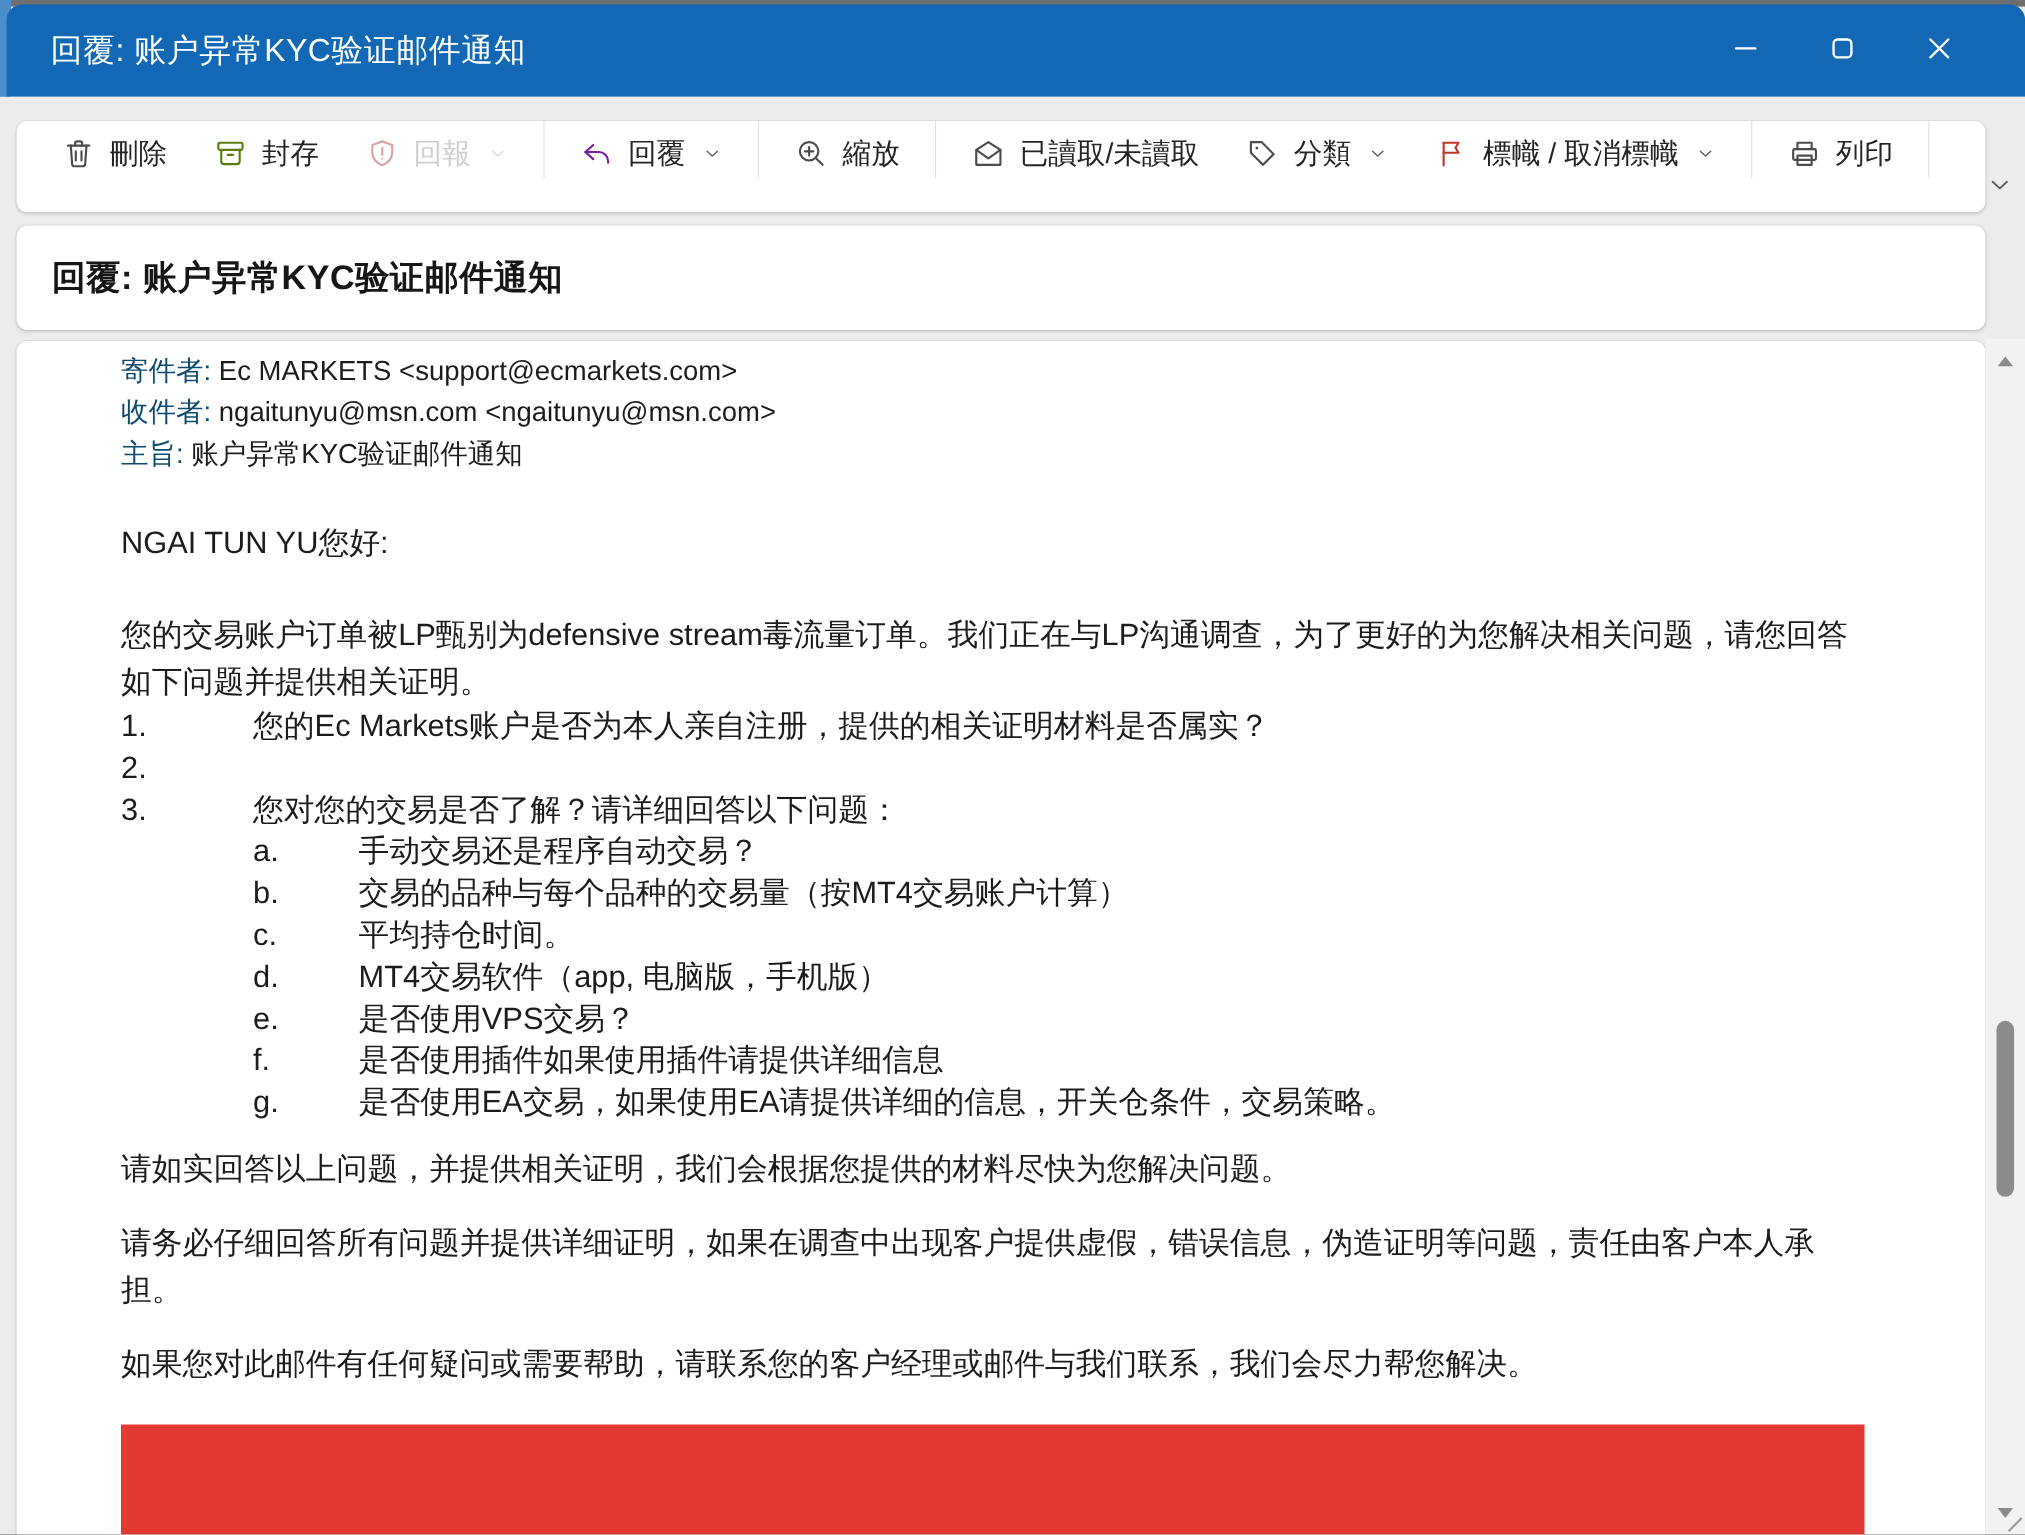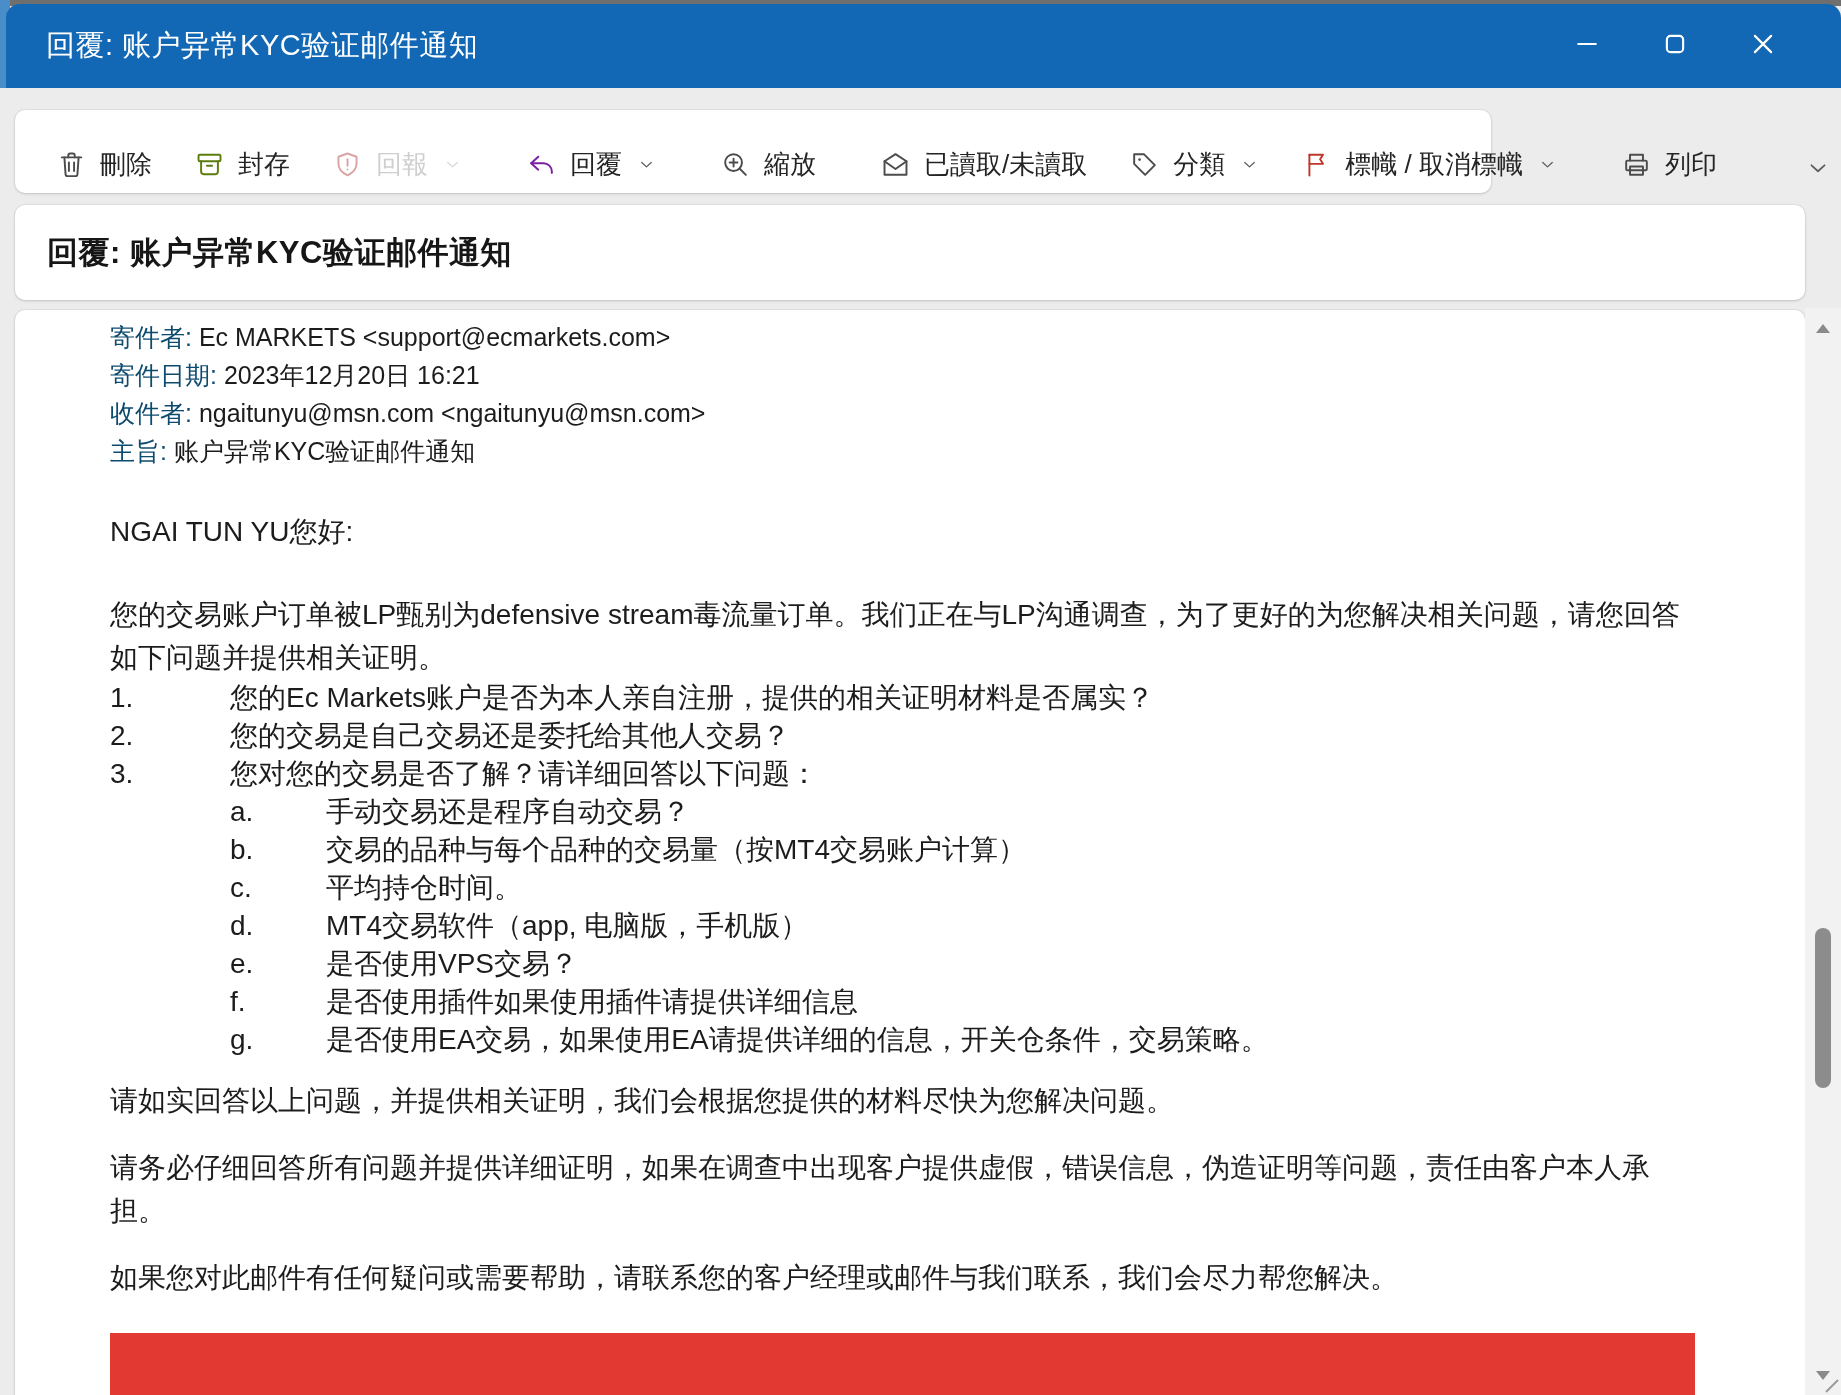--- a/index.html
+++ b/index.html
@@ -23,22 +23,22 @@
   .win-controls { display:flex; align-items:center; gap:28px; margin-right:48px; }
   .win-btn { width:60px; height:60px; display:flex; align-items:center; justify-content:center; cursor:pointer; }
   .win-btn svg { width:30px; height:30px; stroke:#fff; stroke-width:1.7; fill:none; stroke-linecap:round; }
 
   
   .app { position:absolute; top:88px; left:0; right:0; bottom:0; background:#ececec; }
   .card { position:absolute; background:#fff; border-radius:10px;
     box-shadow:0 1px 3px rgba(0,0,0,.14), 0 0 0 1px rgba(0,0,0,.04); }
 
   
-  .toolbar-card { top:22px; left:15px; width:1476px; height:83px;
-    display:flex; align-items:flex-end; padding:0 10px 0 20px; }
+  .toolbar-card { top:22px; left:15px; width:1790px; height:83px;
+    display:flex; align-items:flex-start; padding:0 10px 0 20px; }
   .tbtn { display:flex; align-items:center; gap:13px; padding:0 21px; height:58px;
     border-radius:6px; font-size:26px; color:#242424; cursor:pointer; white-space:nowrap; }
   .ticon { display:flex; align-items:center; }
   .ticon svg { width:31px; height:31px; fill:none; stroke:currentColor; stroke-width:1.5;
     stroke-linecap:round; stroke-linejoin:round; }
   .chev { display:flex; align-items:center; margin-left:2px; }
   .chev svg { width:19px; height:19px; fill:none; stroke:#5c5c5c; stroke-width:1.6; stroke-linecap:round; stroke-linejoin:round; }
   .tdivider { width:1px; height:52px; background:#e0e0e0; margin:0 11px; }
   .icon-trash { color:#4c4c4c; }
   .icon-archive { color:#5c7d0e; }
@@ -263,42 +263,38 @@
     </div>
 
     <div class="card body-card">
       <div class="body-content">
 
         <div class="mail-headers">
           <div class="mh-row">
             <span class="mh-label">寄件者:</span><span class="mh-value"> Ec MARKETS &lt;support@ecmarkets.com&gt;</span>
           </div>
           <div class="mh-row">
-            <span class="mh-label">寄件日期:</span><span class="mh-value"> 2023年12月20日 16:21</span>
-          </div>
-          <div class="mh-row">
             <span class="mh-label">收件者:</span><span class="mh-value"> ngaitunyu@msn.com &lt;ngaitunyu@msn.com&gt;</span>
           </div>
           <div class="mh-row">
             <span class="mh-label">主旨:</span><span class="mh-value"> 账户异常KYC验证邮件通知</span>
           </div>
         </div>
 
         <div class="greeting">NGAI TUN YU您好:</div>
 
         <div class="para">您的交易账户订单被LP甄别为defensive stream毒流量订单。我们正在与LP沟通调查，为了更好的为您解决相关问题，请您回答如下问题并提供相关证明。</div>
 
         <div class="qlist">
           <div class="qrow">
             <span class="qnum">1.</span>
             <span>您的Ec Markets账户是否为本人亲自注册，提供的相关证明材料是否属实？</span>
           </div>
           <div class="qrow">
             <span class="qnum">2.</span>
-            <span>您的交易是自己交易还是委托给其他人交易？</span>
           </div>
           <div class="qrow">
             <span class="qnum">3.</span>
             <span>您对您的交易是否了解？请详细回答以下问题：</span>
           </div>
 
           <div class="subrow">
             <span class="subnum">a.</span>
             <span>手动交易还是程序自动交易？</span>
           </div>

